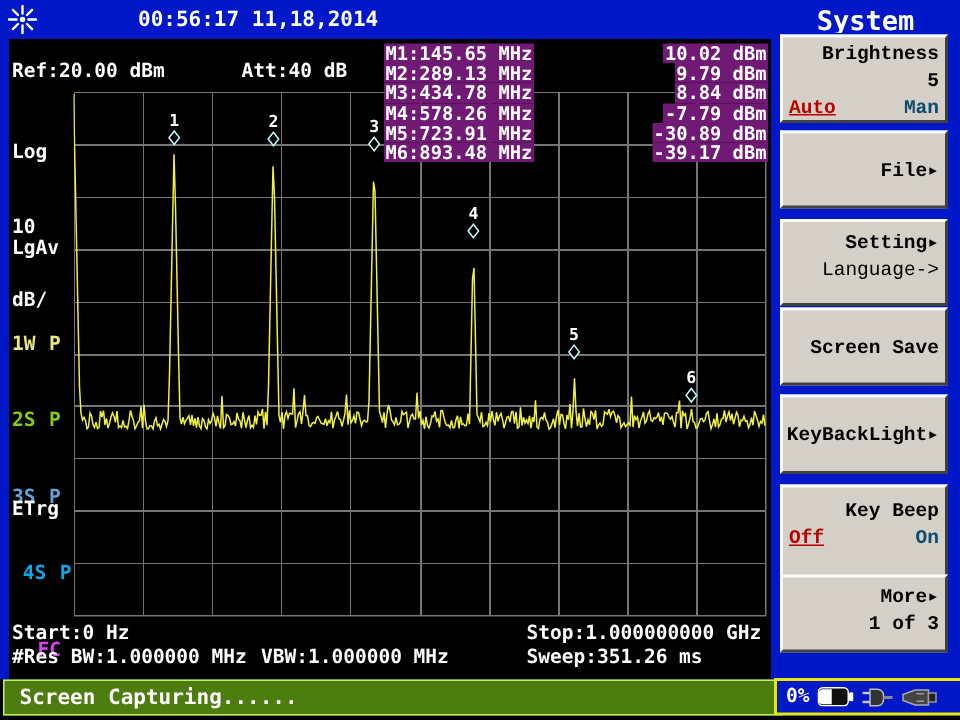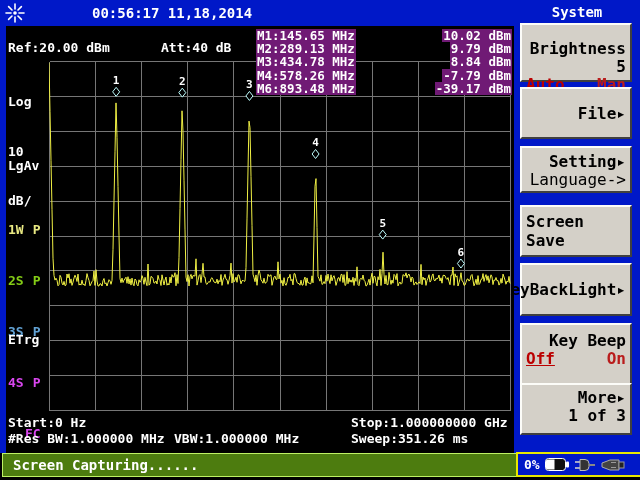--- a/index.html
+++ b/index.html
@@ -6,21 +6,21 @@
   body{width:640px;height:480px;overflow:hidden;position:relative;
        font-family:"DejaVu Sans Mono",monospace;}
   .screen{position:absolute;left:0;top:0;width:640px;height:480px;background:#000;}
   
   .topbar{position:absolute;left:0;top:0;width:640px;height:26px;background:#0018c8;color:#fff;}
   .brand{position:absolute;left:26px;top:3px;font-family:"Liberation Sans",sans-serif;
          font-weight:bold;font-size:16px;letter-spacing:0;margin-top:24px;}
   .spark{position:absolute;left:5px;top:3px;width:20px;height:20px;}
   .clock{position:absolute;left:92px;top:5px;font-size:14px;font-weight:bold;}
   .menu-title{position:absolute;left:514px;top:4px;width:126px;text-align:center;
-              font-size:14px;font-weight:bold;}
+              font-size:18px;font-weight:bold;}
   
   .leftstrip{position:absolute;left:0;top:26px;width:6px;height:427px;background:#0018c8;}
   
   .plot{position:absolute;left:6px;top:26px;width:508px;height:427px;background:#000;
         color:#fff;font-size:13px;font-weight:bold;}
   .plot .ann{position:absolute;white-space:pre;}
   #spectrum{position:absolute;left:43px;top:35px;}
   .scaleblock{line-height:16.5px;}
   .traceblock{line-height:17px;}
   .traceblock .det{margin-left:9px;}
@@ -30,26 +30,26 @@
   .mkrow{display:flex;justify-content:space-between;height:13.2px;line-height:13px;
          font-size:12.5px;}
   .mkrow span{background:#701a75;padding:0 1px;}
   
   .swrow{position:absolute;left:0;width:508px;height:15px;}
   
   .sidebar{position:absolute;left:514px;top:22px;width:126px;height:431px;background:#0018c8;}
   .skey{position:absolute;left:6px;width:112px;background:#d4d0c8;box-sizing:border-box;
         border-top:2px solid #fcfcf8;border-left:2px solid #fcfcf8;
         border-bottom:2px solid #404040;border-right:2px solid #404040;
-        color:#000;font-size:16px;font-weight:bold;padding:15px 4px;}
+        color:#000;font-size:13px;font-weight:bold;padding:2px 4px;font-family:Liberation Mono, monospace;}
   .skey .line{text-align:right;line-height:18px;white-space:pre;}
   .skey .sub{font-weight:normal;}
   .skey .toggle{display:flex;justify-content:space-between;line-height:18px;}
   .opt-on{color:#bb0000;text-decoration:underline;}
-  .opt-off{color:#b91c1c;}
+  .opt-off{color:#0c4a6e;}
   .vcenter{display:flex;align-items:center;justify-content:flex-end;height:100%;padding:0;}
   
   .statusbar{position:absolute;left:2px;top:453px;width:508px;height:22px;background:#4d7c0f;
              border:1px solid #bef264;color:#fff;font-size:14px;font-weight:bold;
              line-height:22px;padding-left:10px;}
   .batbox{position:absolute;left:516px;top:452px;width:117px;height:21px;background:#0018c8;
           border:2px solid #e8e800;display:flex;align-items:center;gap:5px;
           padding-left:6px;color:#fff;font-size:13px;font-weight:bold;}
 </style>
 </head>
@@ -125,21 +125,21 @@
       <div>10</div>
       <div>dB/</div>
     </div>
 
     <span class="ann" style="left:2px;top:132px;">LgAv</span>
 
     <div class="ann traceblock" style="left:2px;top:161px;">
       <div class="trace-tag" style="color: rgb(232, 232, 130);"><span>1W</span><span class="det">P</span></div>
       <div class="trace-tag" style="color: #84cc16;"><span>2S</span><span class="det">P</span></div>
       <div class="trace-tag" style="color: rgb(98, 162, 212);"><span>3S</span><span class="det">P</span></div>
-      <div class="trace-tag" style="color: #d946ef;"><span>4S</span><span class="det">P</span></div>
+      <div class="trace-tag" style="color: #0ea5e9; text-align: center;"><span>4S</span><span class="det">P</span></div>
       <div class="fc">FC</div>
     </div>
 
     <span class="ann" style="left:2px;top:306px;">ETrg</span>
 
     <div class="mktable">
       <div class="mkrow">
           <span>M1:145.65 MHz</span>
           <span>10.02 dBm</span>
         </div>
@@ -147,20 +147,24 @@
           <span>M2:289.13 MHz</span>
           <span>9.79 dBm</span>
         </div>
       <div class="mkrow">
           <span>M3:434.78 MHz</span>
           <span>8.84 dBm</span>
         </div>
       <div class="mkrow">
           <span>M4:578.26 MHz</span>
           <span>-7.79 dBm</span>
+        </div>
+      <div class="mkrow">
+          <span>M5:723.91 MHz</span>
+          <span>-30.89 dBm</span>
         </div>
       <div class="mkrow">
           <span>M6:893.48 MHz</span>
           <span>-39.17 dBm</span>
         </div>
     </div>
 
     <div class="swrow" style="top:389px;">
       <span class="ann" style="left:2px;top:0;">Start:0 Hz</span>
       <span class="ann" style="left:345px;top:0;">Stop:1.000000000 GHz</span>
@@ -177,21 +181,21 @@
       <div class="line">Brightness</div>
       <div class="line">5</div>
       <div class="toggle">
         <span class="opt-on">Auto</span>
         <span class="opt-off">Man</span>
       </div>
     </div>
     <div class="skey" style="top:65px;height:52px;">
       <div class="vcenter">File▸</div>
     </div>
-    <div class="skey" style="top:124px;height:47px;padding-top:5px;">
+    <div class="skey" style="top:124px;height:58px;padding-top:5px;">
       <div class="line">Setting▸</div>
       <div class="line sub">Language-&gt;</div>
     </div>
     <div class="skey" style="top:183px;height:52px;">
       <div class="vcenter">Screen Save</div>
     </div>
     <div class="skey" style="top:241px;height:53px;">
       <div class="vcenter">KeyBackLight▸</div>
     </div>
     <div class="skey" style="top:301px;height:70px;padding-top:7px;">

